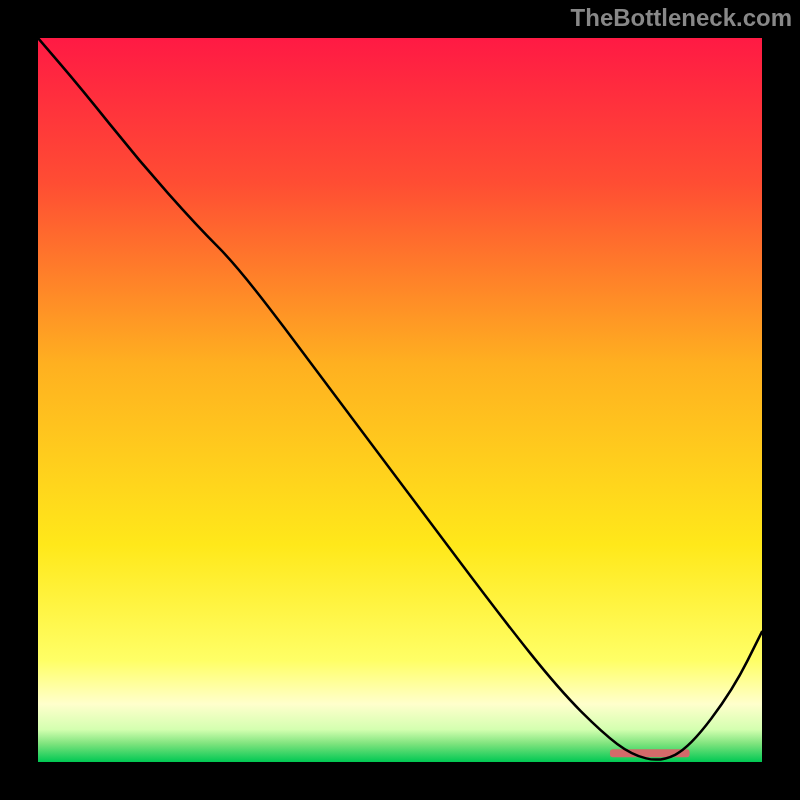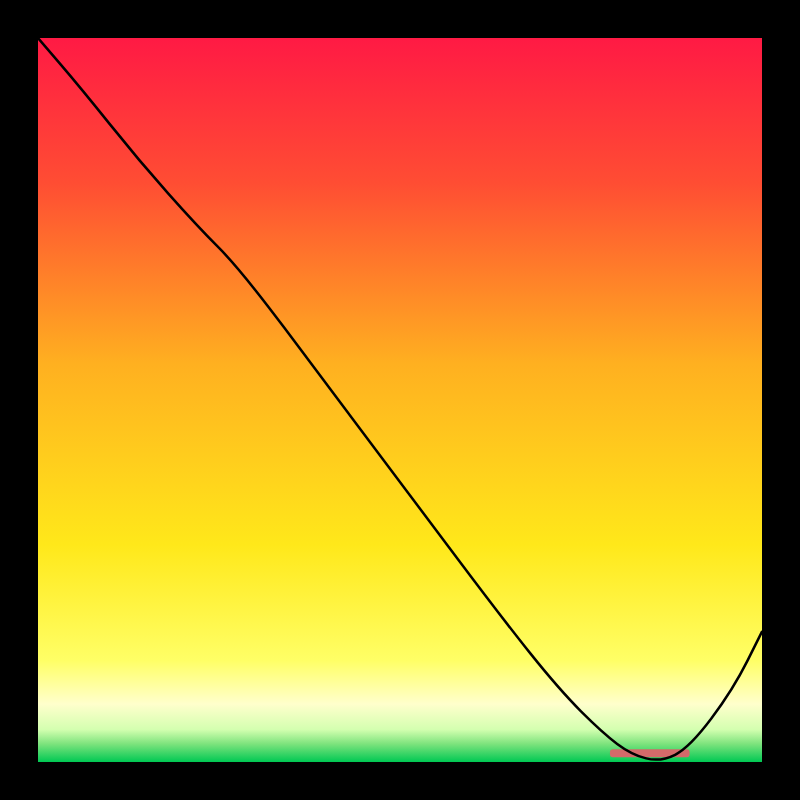--- a/index.html
+++ b/index.html
@@ -33,20 +33,21 @@
     width: 724px;
     height: 724px;
     background: #fff;
   }
   svg { display: block; }
 </style>
 </head>
 <body>
 
 <div class="frame">
+  <div class="attribution">TheBottleneck.com</div>
 
   <div class="plot">
     <svg id="chart-svg" width="724" height="724" viewBox="0 0 724 724" preserveAspectRatio="none">
       <defs>
         <linearGradient id="bg-grad" x1="0" y1="0" x2="0" y2="1">
             <stop offset="0%" stop-color="#ff1a44"></stop>
             <stop offset="20%" stop-color="#ff4d33"></stop>
             <stop offset="45%" stop-color="#ffb020"></stop>
             <stop offset="70%" stop-color="#ffe81a"></stop>
             <stop offset="86%" stop-color="#ffff66"></stop>

